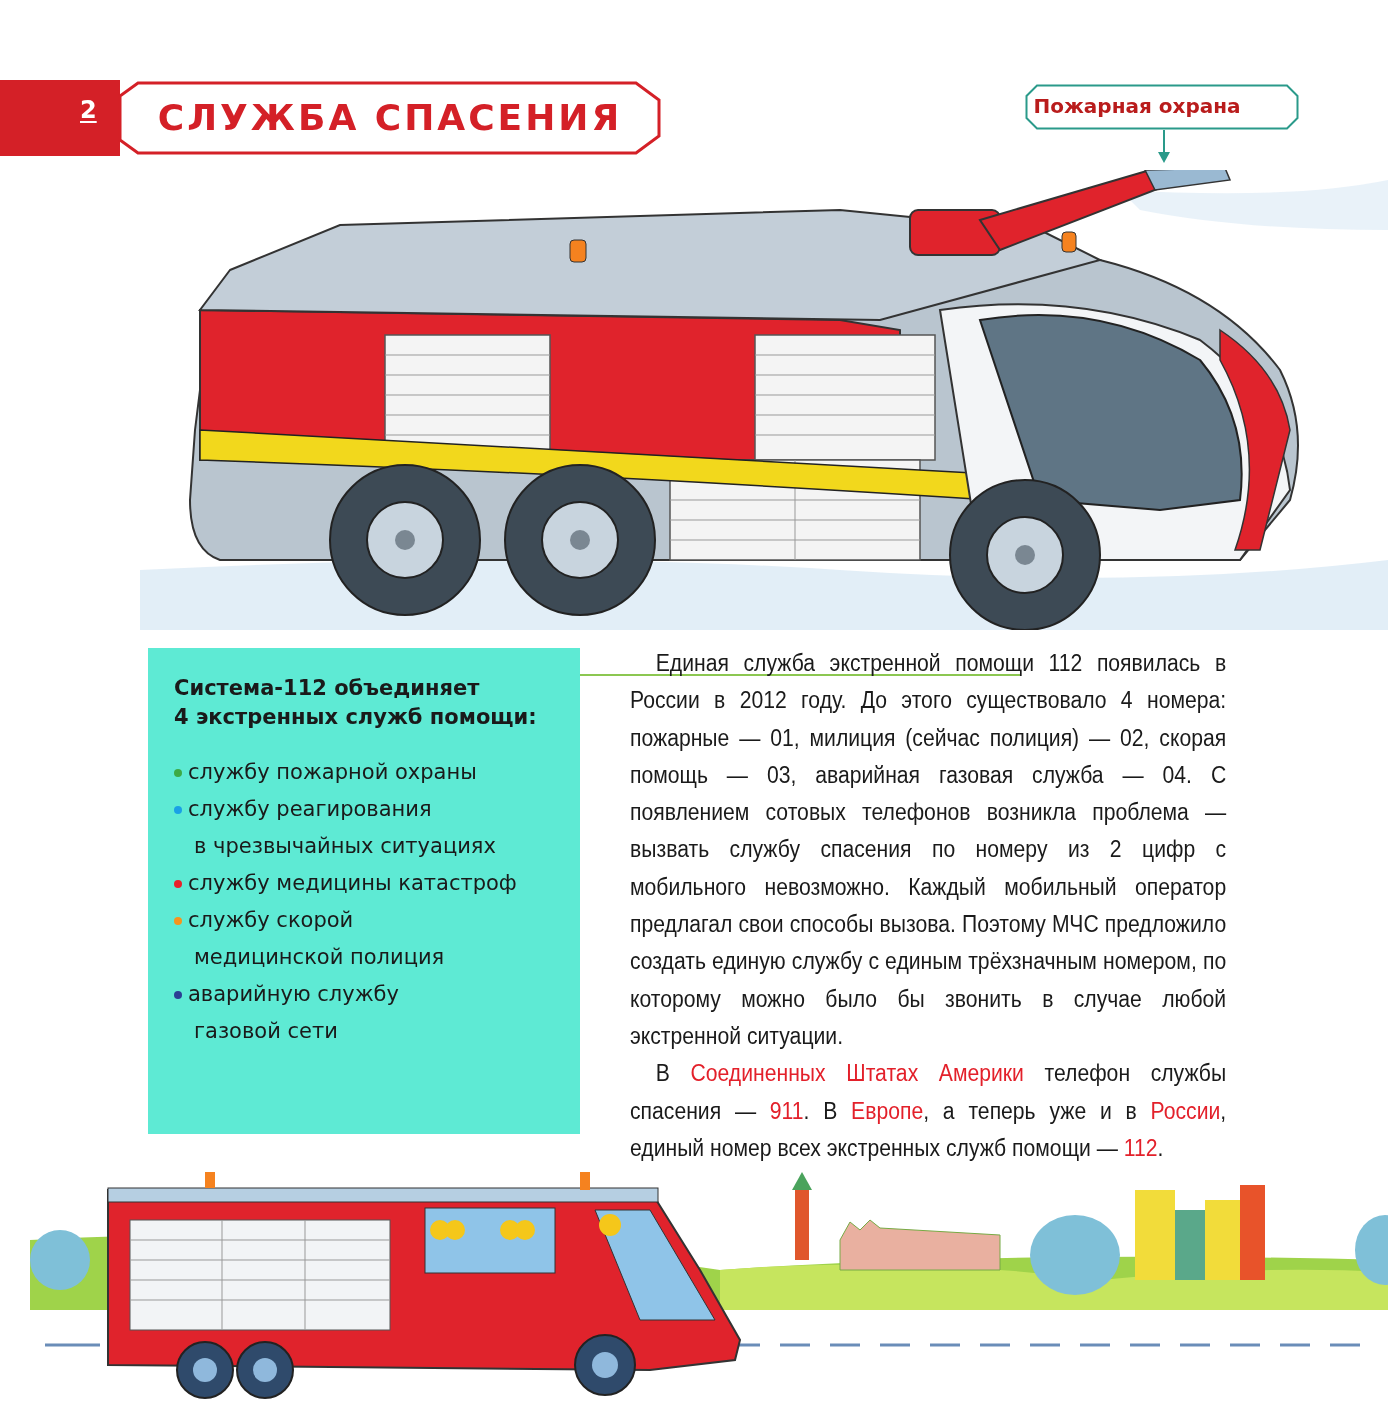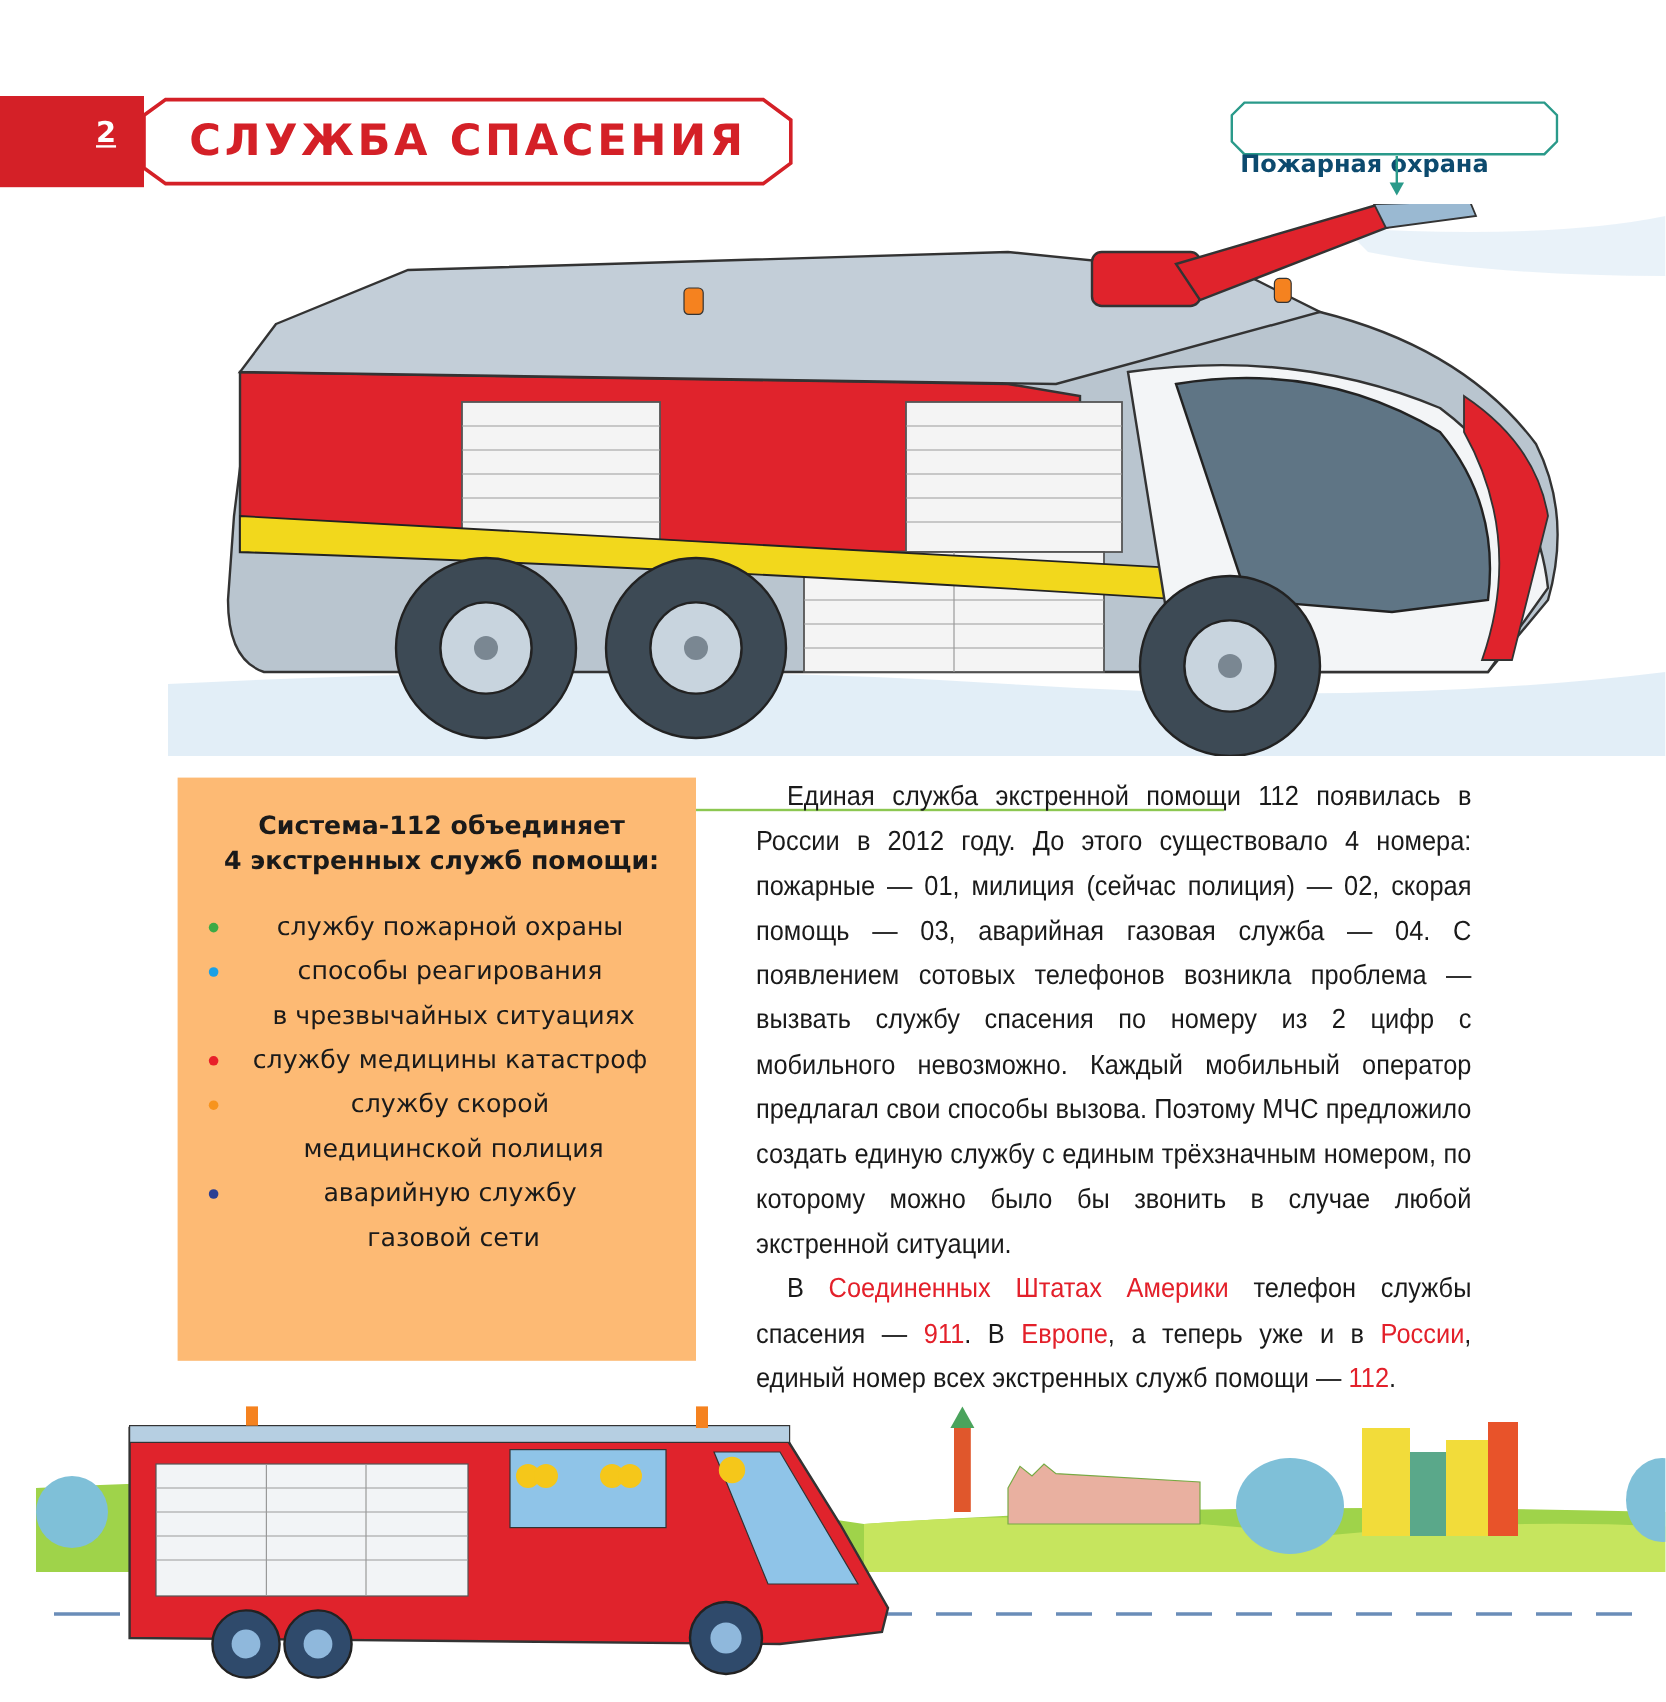--- a/index.html
+++ b/index.html
@@ -8,29 +8,29 @@
 
   
   .header-bar { position: absolute; left: 0; top: 80px; width: 120px; height: 76px; background: #d42027; }
   .page-number { position: absolute; left: 80px; top: 96px; width: 30px; font-family: "DejaVu Sans", sans-serif; font-weight: bold; font-size: 24px; color: #ffffff; text-decoration: underline; text-decoration-thickness: 2px; text-underline-offset: 3px; }
   .title-box { position: absolute; left: 116px; top: 80px; width: 546px; height: 76px; }
   .title-box svg { position: absolute; left: 0; top: 0; }
   .title-text { position: absolute; left: 24px; top: 12px; width: 500px; text-align: center; font-family: "DejaVu Sans", sans-serif; font-weight: bold; font-size: 36px; letter-spacing: 3px; color: #d42027; line-height: 52px; }
 
   .callout { position: absolute; left: 1025px; top: 84px; width: 274px; height: 46px; }
   .callout svg { position: absolute; left: 0; top: 0; }
-  .callout-text { position: absolute; left: 0; top: 10px; width: 224px; text-align: center; font-weight: bold; font-size: 20px; color: #0c4a6e; margin-top: 30px; }
+  .callout-text { position: absolute; left: 0; top: 10px; width: 224px; text-align: center; font-weight: bold; font-size: 20px; color: #b91c1c; }
   .callout-arrow { position: absolute; left: 1157px; top: 130px; width: 14px; height: 34px; }
 
   
   .truck-main { position: absolute; left: 140px; top: 170px; width: 1248px; height: 460px; }
   .truck-small { position: absolute; left: 0; top: 1160px; width: 1388px; height: 258px; }
 
   
-  .info-box { position: absolute; left: 148px; top: 648px; width: 432px; height: 486px; background: #fdba74; padding: 26px 18px 0 26px; text-align: center; }
+  .info-box { position: absolute; left: 148px; top: 648px; width: 432px; height: 486px; background: #5eead4; padding: 26px 18px 0 26px; }
   .info-title { font-weight: bold; font-size: 21px; line-height: 29px; color: #1a1a1a; }
   .info-list { list-style: none; margin-top: 22px; }
   .info-item { position: relative; font-size: 21px; line-height: 37px; padding-left: 14px; font-family: "DejaVu Sans", sans-serif; }
   .info-item .dot { position: absolute; left: 0; top: 15px; width: 8px; height: 8px; border-radius: 50%; }
   .info-item .line2 { display: block; padding-left: 6px; }
 
   .divider-line { position: absolute; left: 580px; top: 674px; width: 440px; height: 2px; background: #8cc751; }
 
   
   .body-text { position: absolute; left: 630px; top: 645px; width: 648px; font-family: "Liberation Sans", sans-serif; font-size: 23px; line-height: 37.3px; text-align: justify; color: #1a1a1a; transform: scaleX(0.92); transform-origin: left top; }
@@ -127,21 +127,21 @@
   </g>
 </svg>
 
 <div class="info-box">
   <div class="info-title">
     <div>Система-112 объединяет</div>
     <div>4 экстренных служб помощи:</div>
   </div>
   <ul class="info-list">
     <li class="info-item"><span class="dot" style="background:#3daa45"></span><span>службу пожарной охраны</span></li>
-    <li class="info-item"><span class="dot" style="background:#1aa0e6"></span><span>способы реагирования</span><span class="line2">в чрезвычайных ситуациях</span></li>
+    <li class="info-item"><span class="dot" style="background:#1aa0e6"></span><span>службу реагирования</span><span class="line2">в чрезвычайных ситуациях</span></li>
     <li class="info-item"><span class="dot" style="background:#e8202a"></span><span>службу медицины катастроф</span></li>
     <li class="info-item"><span class="dot" style="background:#f7941d"></span><span>службу скорой</span><span class="line2">медицинской полиция</span></li>
     <li class="info-item"><span class="dot" style="background:#2b3f93"></span><span>аварийную службу</span><span class="line2">газовой сети</span></li>
   </ul>
 </div>
 
 <div class="divider-line"></div>
 
 <div class="body-text">
   <p>Единая служба экстренной помощи 112 появилась в России в 2012 году. До этого существовало 4 номера: пожарные — 01, милиция (сейчас полиция) — 02, скорая помощь — 03,  аварийная газовая служба — 04. С появлением сотовых телефонов возникла проблема —  вызвать службу спасения по номеру из 2 цифр с мобильного невозможно. Каждый мобильный оператор предлагал свои способы вызова. Поэтому МЧС  предложило создать единую службу с единым трёхзначным номером, по которому можно было бы звонить в случае любой экстренной ситуации.</p>

